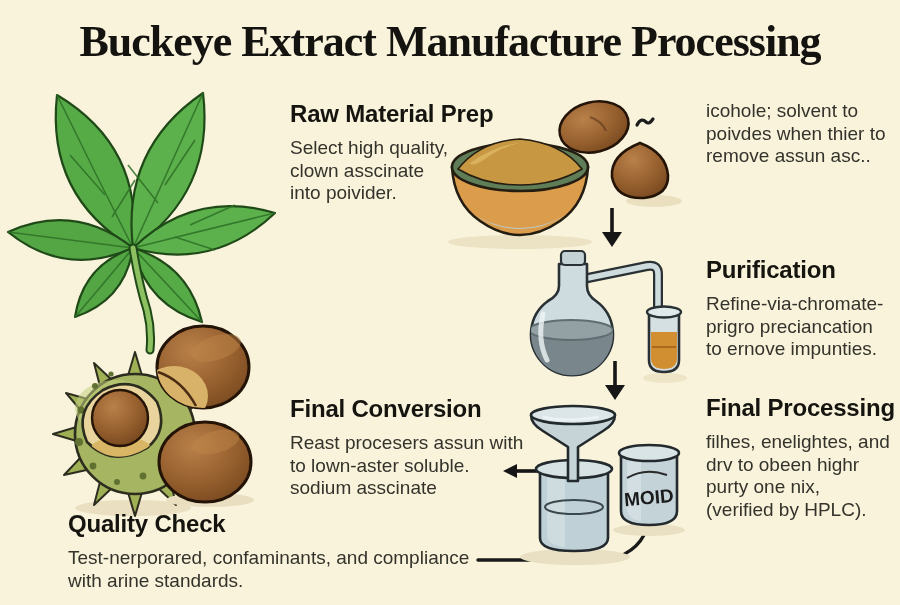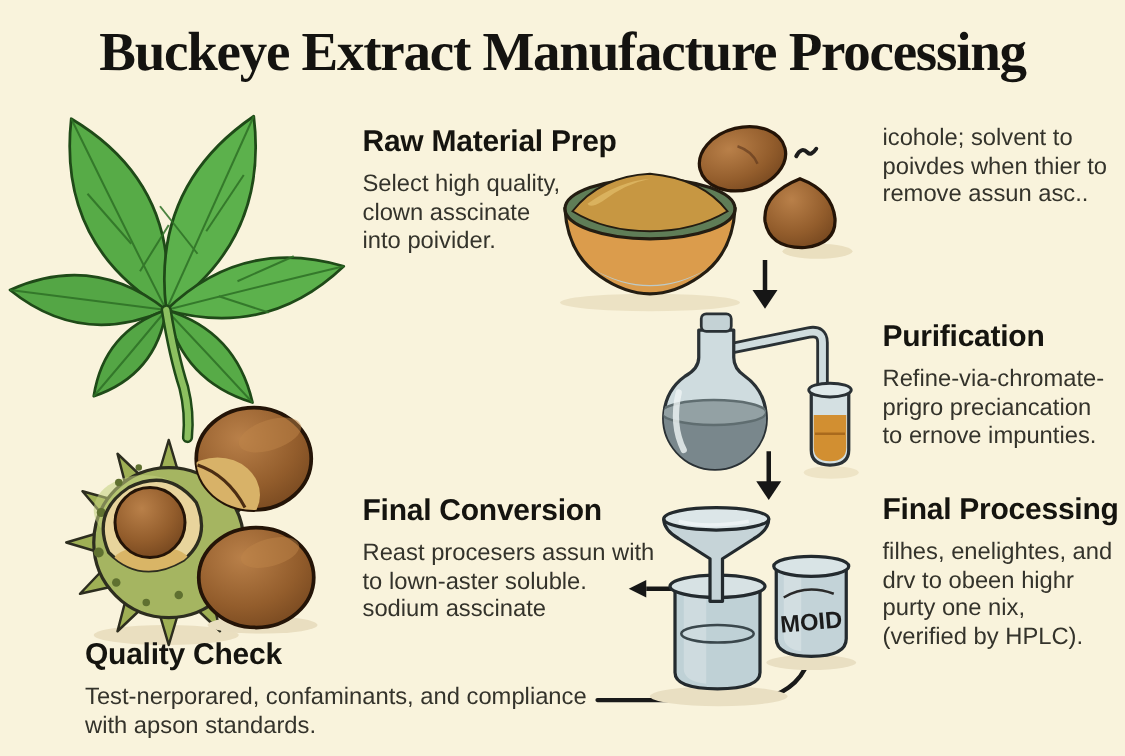--- a/index.html
+++ b/index.html
@@ -237,16 +237,16 @@
     <h2>Final Processing</h2>
     <p>filhes, enelightes, and</p>
     <p>drv to obeen highr</p>
     <p>purty one nix,</p>
     <p>(verified by HPLC).</p>
   </section>
 
   <section class="step" id="step-quality">
     <h2>Quality Check</h2>
     <p>Test-nerporared, confaminants, and compliance</p>
-    <p>with apson standards.</p>
+    <p>with arine standards.</p>
   </section>
 
 </div>
 
 </body></html>

